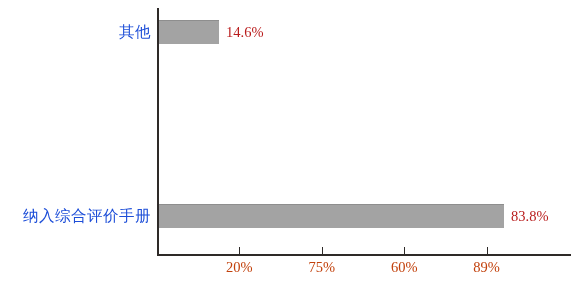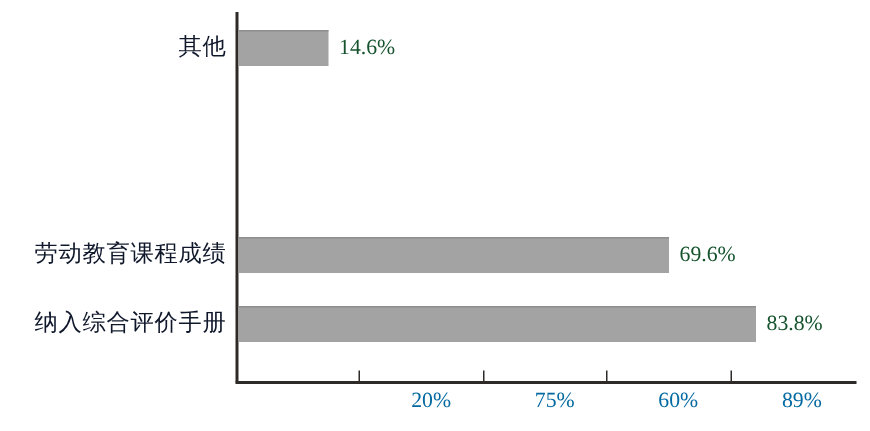--- a/index.html
+++ b/index.html
@@ -56,21 +56,21 @@
     height: 24px;
   }
   .cat-label {
     position: absolute;
     right: 423px; 
     top: 50%;
     transform: translateY(-50%);
     white-space: nowrap;
     font-size: 15.5px;
     line-height: 1;
-    color: #0f172a;
+    color: #1d4ed8;
     padding-right: 6px;
     letter-spacing: 0.5px;
   }
   .bar-track {
     position: absolute;
     left: 159px;
     top: 0;
     height: 24px;
   }
   .bar {
@@ -82,41 +82,40 @@
     border-top: 1px solid #8e8e8e;
     box-sizing: border-box;
   }
   .bar-value {
     position: absolute;
     top: 50%;
     transform: translateY(-50%);
     white-space: nowrap;
     font-size: 14.5px;
     line-height: 1;
-    color: #14532d;
+    color: #b91c1c;
     padding-left: 7px;
   }
 
   
   .x-tick {
     position: absolute;
     top: 247px;
     width: 1px;
     height: 7px;
     background: #2e2a28;
   }
   .x-tick-label {
     position: absolute;
     top: 260px;
     transform: translateX(-50%);
     font-size: 14.5px;
     line-height: 1;
-    color: #0369a1;
+    color: #c2410c;
     white-space: nowrap;
-    margin-left: 48px;
   }
 </style>
 </head>
 <body>
 
 <div id="chart-root">
   <div class="plot-area">
 
     <div class="y-axis-line"></div>
     <div class="x-axis-line"></div>
@@ -124,27 +123,20 @@
     <div class="bar-row" style="top:20px;">
       <div class="cat-label">其他</div>
       <div class="bar-track">
         <div class="bar" style="width: 60px;"></div>
         <div class="bar-value" style="left: 60px;">14.6%</div>
       </div>
     </div>
 
 
 
-    <div class="bar-row" style="top:158px;">
-      <div class="cat-label">劳动教育课程成绩</div>
-      <div class="bar-track">
-        <div class="bar" style="width: 287px;"></div>
-        <div class="bar-value" style="left: 287px;">69.6%</div>
-      </div>
-    </div>
 
     <div class="bar-row" style="top:204px;">
       <div class="cat-label">纳入综合评价手册</div>
       <div class="bar-track">
         <div class="bar" style="width: 345px;"></div>
         <div class="bar-value" style="left: 345px;">83.8%</div>
       </div>
     </div>
 
     <div class="x-tick" style="left: 239.4px;"></div>

